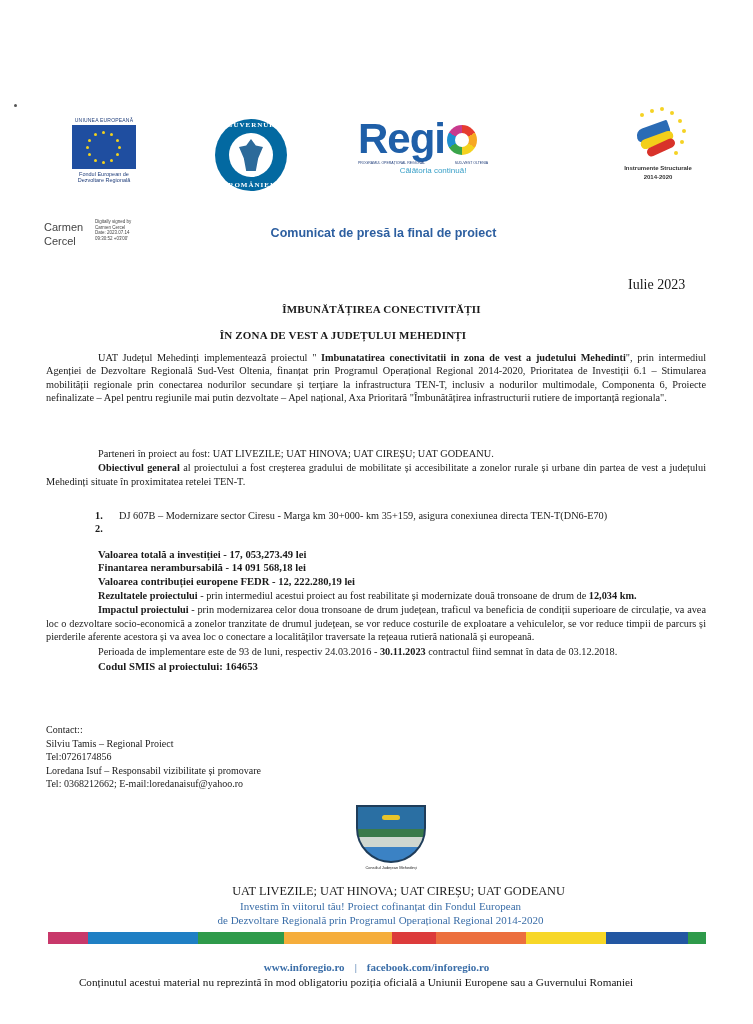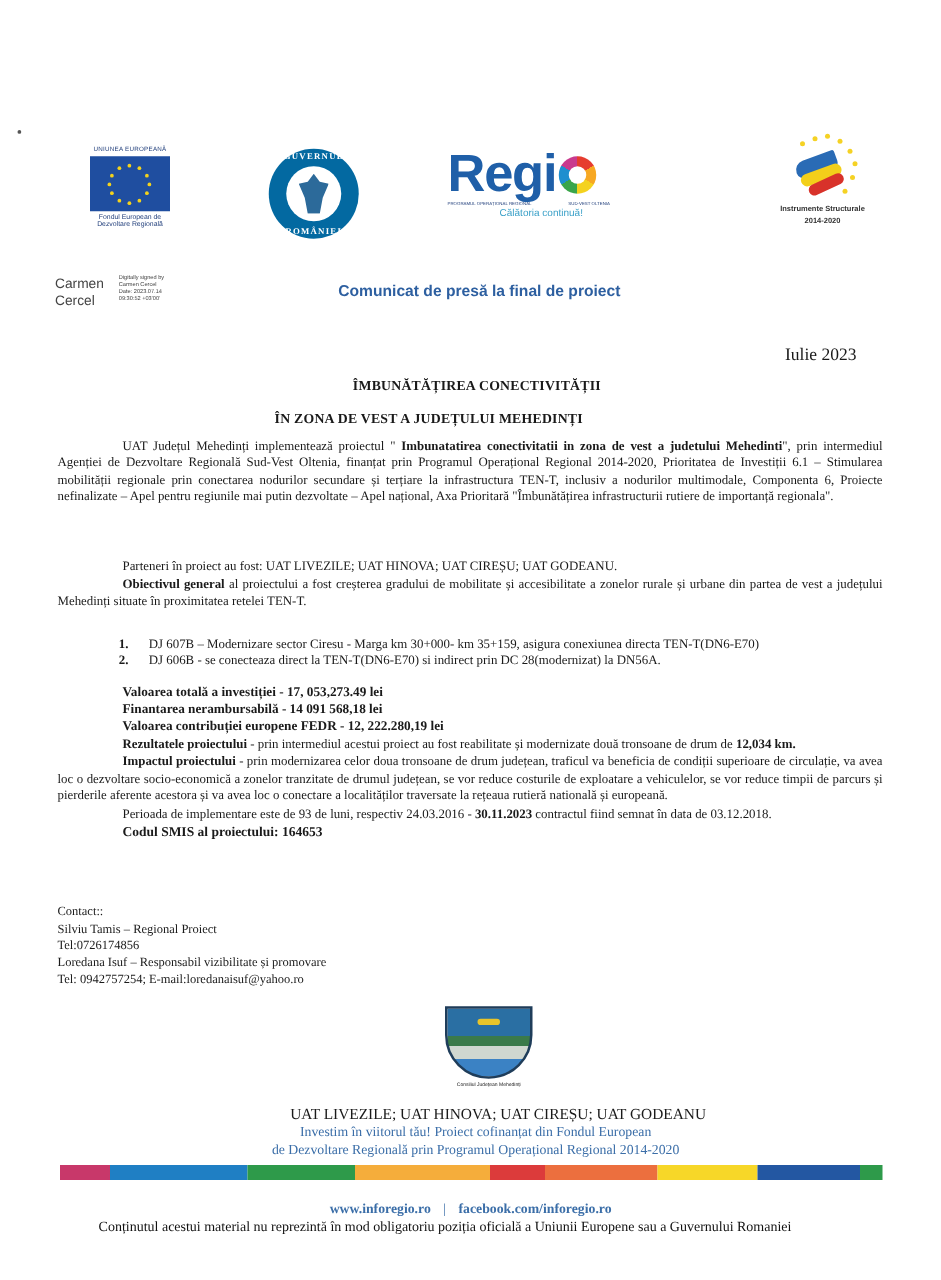--- a/index.html
+++ b/index.html
@@ -165,21 +165,20 @@
   <p class="ind" style="margin-top:1px"><span class="b">Obiectivul general</span><span> al proiectului a fost creșterea gradului de mobilitate și accesibilitate a zonelor rurale și urbane din partea de vest a județului Mehedinți situate în proximitatea retelei TEN-T.</span></p>
 </div>
 
 <div class="abs list">
   <div class="row">
     <span class="n">1.</span>
     <span>DJ 607B – Modernizare sector Ciresu - Marga km 30+000- km 35+159, asigura conexiunea directa TEN-T(DN6-E70)</span>
   </div>
   <div class="row">
     <span class="n">2.</span>
-    <span>DJ 606B - se conecteaza direct la TEN-T(DN6-E70) si indirect prin DC 28(modernizat) la DN56A.</span>
   </div>
 </div>
 
 <div class="abs money">
   <div>Valoarea totală a investiției - 17, 053,273.49 lei</div>
   <div>Finantarea nerambursabilă - 14 091 568,18 lei</div>
   <div>Valoarea contribuției europene FEDR - 12, 222.280,19 lei</div>
 </div>
 
 <div class="abs body" style="top:589px">
@@ -187,21 +186,21 @@
   <p class="ind" style="margin-top:1px"><span class="b">Impactul proiectului</span><span> - prin modernizarea celor doua tronsoane de drum județean, traficul va beneficia de condiții superioare de circulație, va avea loc o dezvoltare socio-economică a zonelor tranzitate de drumul județean, se vor reduce costurile de exploatare a vehiculelor, se vor reduce timpii de parcurs și pierderile aferente acestora și va avea loc o conectare a localităților traversate la rețeaua rutieră natională și europeană.</span></p>
   <p class="ind" style="margin-top:1px"><span>Perioada de implementare este de 93 de luni, respectiv 24.03.2016 - </span><span class="b">30.11.2023</span><span> contractul fiind semnat în data de 03.12.2018.</span></p>
   <p class="ind b" style="margin-top:2px;font-size:10.8px">Codul SMIS al proiectului: 164653</p>
 </div>
 
 <div class="abs contact">
   <div>Contact::</div>
   <div>Silviu Tamis – Regional Proiect</div>
   <div>Tel:0726174856</div>
   <div>Loredana Isuf – Responsabil vizibilitate și promovare</div>
-  <div>Tel: 0942757254; E-mail:loredanaisuf@yahoo.ro</div>
+  <div>Tel: 0368212662; E-mail:loredanaisuf@yahoo.ro</div>
 </div>
 
 <div class="abs coat">
   <div class="shield"></div>
   <div class="lbl">Consiliul Județean Mehedinți</div>
 </div>
 
 <div class="abs uats">UAT LIVEZILE; UAT HINOVA; UAT CIREȘU; UAT GODEANU</div>
 <div class="abs inv1">Investim în viitorul tău! Proiect cofinanțat din Fondul European</div>
 <div class="abs inv2">de Dezvoltare Regională prin Programul Operațional Regional 2014-2020</div>

